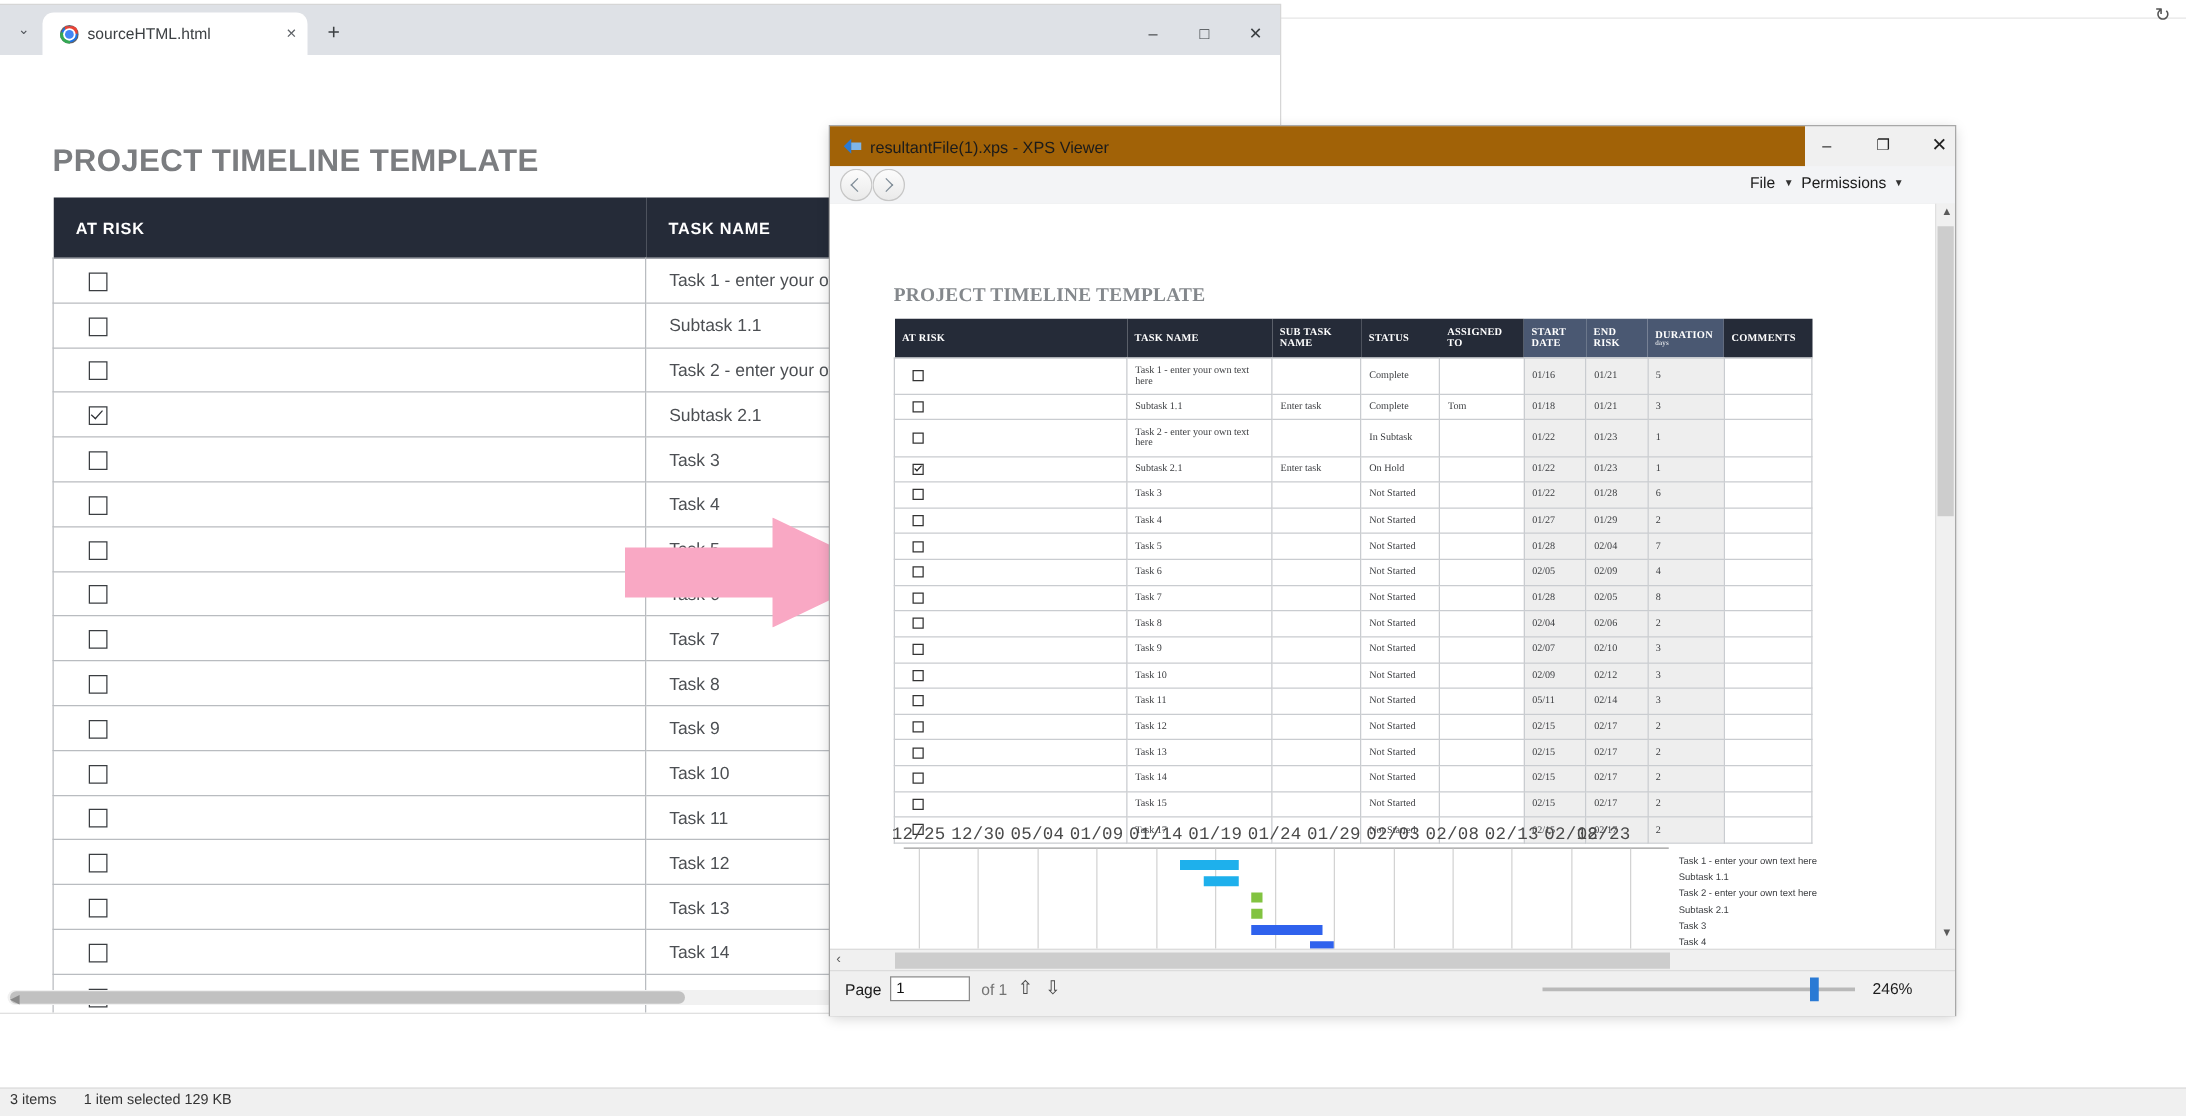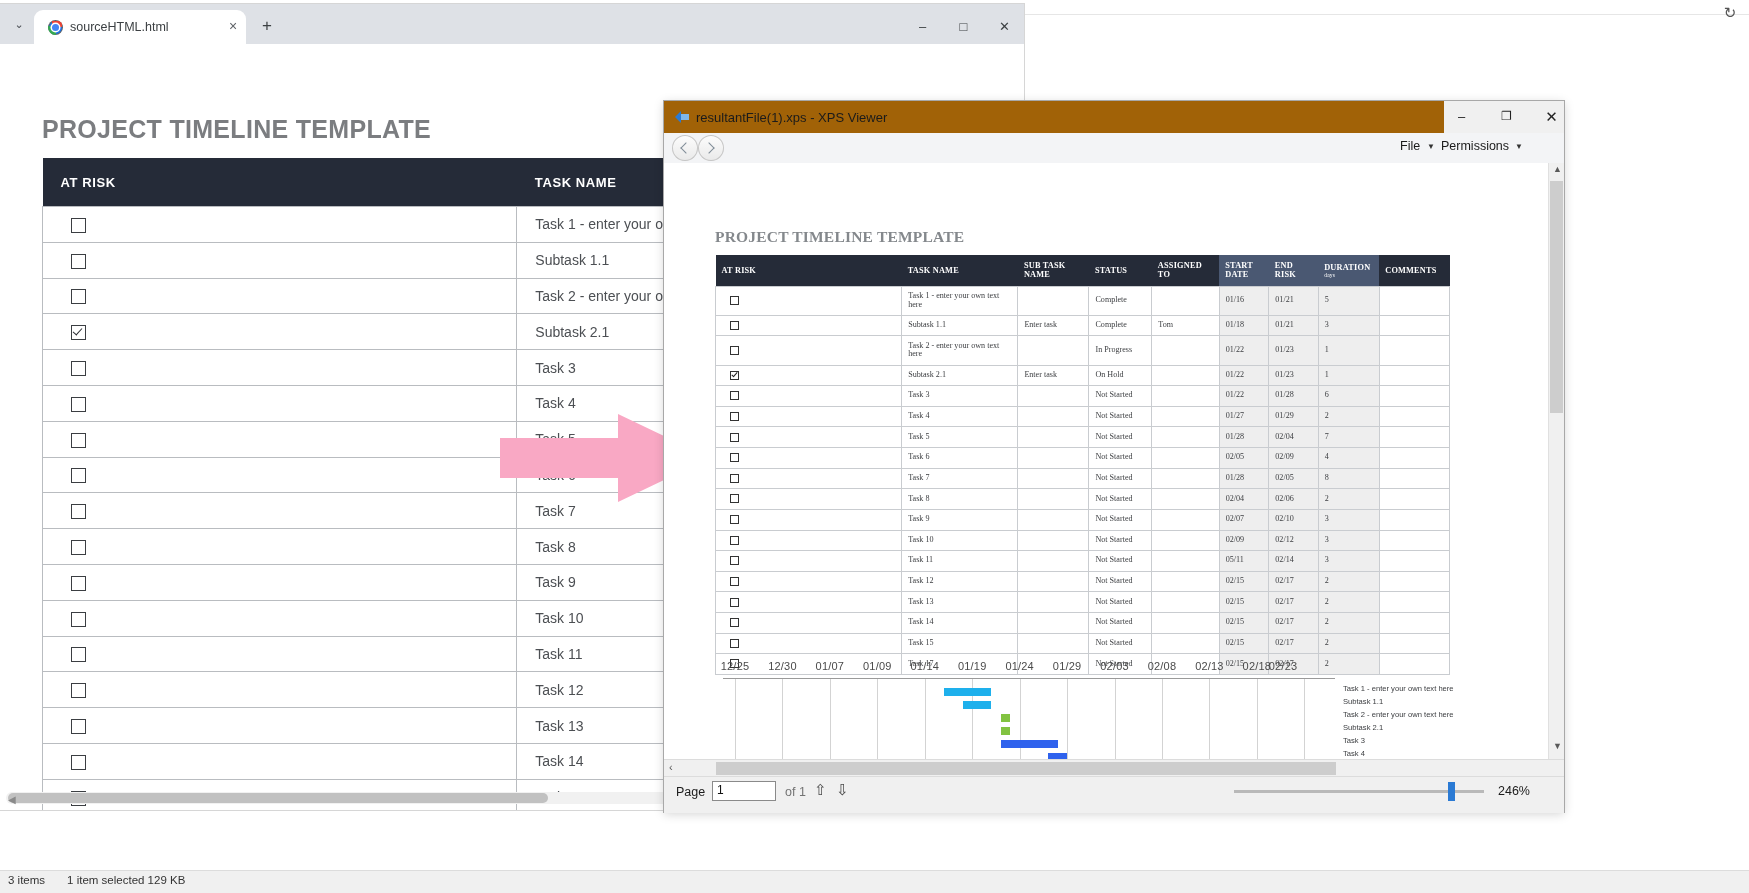--- a/index.html
+++ b/index.html
@@ -132,21 +132,21 @@
   #xps-table th .sub{font-size:5.6px;font-weight:normal;display:block;}
   #xps-table td{border:1px solid #c9ccd0;font-size:8.1px;color:#3b3d40;padding:5.2px 4px 5.2px 6px;
     height:8px;line-height:1.1;}
   #xps-table td.shade{background:#eeeeee;}
   .xcb{display:inline-block;width:7px;height:7px;border:1px solid #333;background:#fff;position:relative;vertical-align:middle;}
   .xcb.on:after{content:"";position:absolute;left:1.6px;top:-0.6px;width:2px;height:5px;border:solid #222;border-width:0 1px 1px 0;transform:rotate(42deg);}
 
   
   #gantt{position:absolute;left:58px;top:497px;width:800px;height:200px;}
   #gantt-axis{position:absolute;left:0;top:18px;width:612px;height:1px;background:#9a9a9a;}
-  .gtick-lbl{position:absolute;top:0px;font-size:11px;color:#4a4a4a;font-family:Liberation Sans, sans-serif;
+  .gtick-lbl{position:absolute;top:0px;font-size:14px;color:#4a4a4a;font-family:Liberation Mono, monospace;
     transform:translateX(-50%);letter-spacing:.2px;}
   .gline{position:absolute;top:19px;width:1px;height:165px;background:#d3d3d3;}
   .gbar{position:absolute;height:8px;border-radius:0;}
   .glegend{position:absolute;left:620px;font-size:7.6px;color:#3b3d40;white-space:nowrap;
     font-family:"Liberation Sans",sans-serif;}
 
   #xps-hscroll{position:absolute;left:0;top:658px;width:900px;height:17px;background:#f0f0f0;border-top:1px solid #dcdcdc;}
   #xps-hs-left{position:absolute;left:5px;top:1px;font-size:11px;color:#5a5a5a;}
   #xps-hs-thumb{position:absolute;left:52px;top:2px;width:620px;height:13px;background:#cdcdcd;}
   #xps-vscroll{position:absolute;right:0px;top:62px;width:15px;height:596px;background:#f0f0f0;border-left:1px solid #e0e0e0;}
@@ -380,21 +380,21 @@
               <td>Tom</td>
               <td class="shade">01/18</td>
               <td class="shade">01/21</td>
               <td class="shade">3</td>
               <td></td>
             </tr>
             <tr>
               <td style="text-align: left; padding-left: 14px;"><span class="xcb"></span></td>
               <td>Task 2 - enter your own text here</td>
               <td></td>
-              <td>In Progress</td>
+              <td>In Subtask</td>
               <td></td>
               <td class="shade">01/22</td>
               <td class="shade">01/23</td>
               <td class="shade">1</td>
               <td></td>
             </tr>
             <tr>
               <td style="text-align: left; padding-left: 14px;"><span class="xcb on"></span></td>
               <td>Subtask 2.1</td>
               <td>Enter task</td>
@@ -559,21 +559,21 @@
               <td class="shade">2</td>
               <td></td>
             </tr>
           </tbody>
       </table>
       <div id="gantt">
         <div id="gantt-axis"></div>
         <div id="gantt-ticks">
             <div class="gtick-lbl" style="left: 12px;">12/25</div>
             <div class="gtick-lbl" style="left: 59.4419px;">12/30</div>
-            <div class="gtick-lbl" style="left: 106.884px;">01/07</div>
+            <div class="gtick-lbl" style="left: 106.884px;">05/04</div>
             <div class="gtick-lbl" style="left: 154.326px;">01/09</div>
             <div class="gtick-lbl" style="left: 201.767px;">01/14</div>
             <div class="gtick-lbl" style="left: 249.209px;">01/19</div>
             <div class="gtick-lbl" style="left: 296.651px;">01/24</div>
             <div class="gtick-lbl" style="left: 344.093px;">01/29</div>
             <div class="gtick-lbl" style="left: 391.535px;">02/03</div>
             <div class="gtick-lbl" style="left: 438.977px;">02/08</div>
             <div class="gtick-lbl" style="left: 486.419px;">02/13</div>
             <div class="gtick-lbl" style="left: 533.86px;">02/18</div>
             <div class="gtick-lbl" style="left: 560px;">02/23</div>

